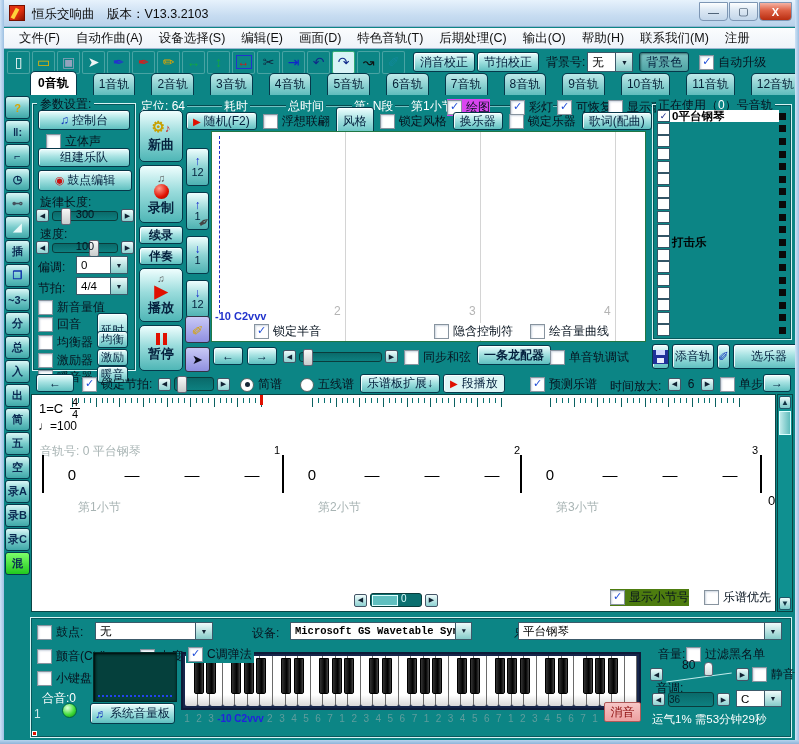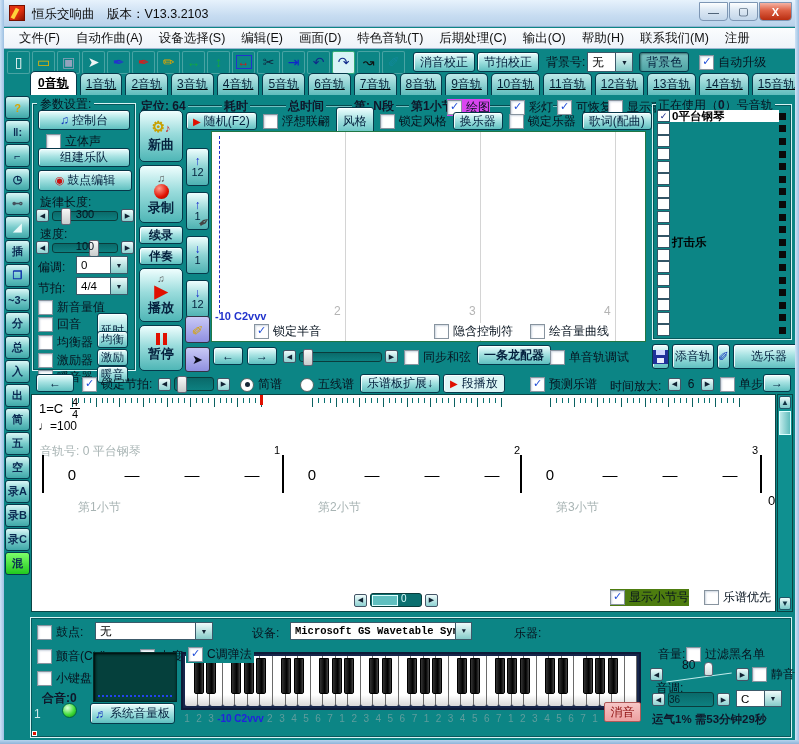--- a/index.html
+++ b/index.html
@@ -24,39 +24,39 @@
   .tbwrap{left:4px;right:4px;top:49px;height:26px;display:flex;align-items:center;gap:2px;padding-left:3px;}
   .tbtn{width:23px;height:23px;background:#0c8585;border:1px solid rgba(255,255,255,.25);border-radius:2px;
         display:flex;align-items:center;justify-content:center;font-size:14px;padding:0;cursor:default;}
   .tbtn.hl{background:#d8f3f6;border:1px solid #3a7;}
   .tbtn .boxed{border:1px solid #2233cc;line-height:12px;padding:0 1px;font-size:12px;}
   .teal-btn{background:linear-gradient(180deg,#eefefe 0%,#a6e2e2 45%,#5fc0c0 100%);border:1px solid #06384a;border-radius:3px;
             color:#04203d;display:flex;align-items:center;justify-content:center;font-size:12px;white-space:nowrap;
             box-shadow:inset 1px 1px 0 rgba(255,255,255,.85);padding:0 6px;}
   .teal-btn.pressed{background:linear-gradient(180deg,#7fc3c3,#4da4a4);box-shadow:inset 1px 1px 2px rgba(0,40,40,.55);}
   .lbl{font-size:12px;color:#07131f;white-space:nowrap;}
-  .maroon{color:#0f172a;font-weight:bold;}
+  .maroon{color:#ffffff;}
   
   .dd{background:#fff;border:1px solid #3c5a6a;display:flex;align-items:center;font-size:11.5px;color:#000;padding-left:4px;overflow:hidden;}
   .dd .ddtext{white-space:nowrap;overflow:hidden;}
   .dd .dda{margin-left:auto;align-self:stretch;width:16px;background:linear-gradient(#f0fbfb,#86ccca);border-left:1px solid #3c5a6a;
            display:flex;align-items:center;justify-content:center;font-size:7px;color:#123;}
   .dd .dda::after{content:"▼";}
   
   .cb{width:13px;height:13px;background:#fff;border:1px solid #88949f;box-shadow:inset 1px 1px 2px #cdd6e0;
       display:inline-flex;align-items:center;justify-content:center;flex:none;}
   .cb.on::after{content:"✓";color:#1f4dd8;font-weight:bold;font-size:11px;margin-top:-2px;}
   .cbrow{display:flex;align-items:center;gap:4px;}
   .rad{width:12px;height:12px;border-radius:50%;background:#fff;border:1px solid #566;display:inline-flex;align-items:center;justify-content:center;flex:none;}
   .rad.sel::after{content:"";width:5px;height:5px;border-radius:50%;background:#182838;}
   
   .gb{border:1px solid #d6f3f3;box-shadow:inset 0 0 0 1px rgba(3,50,56,.55);}
   .legend{background:#0c8585;padding:0 3px;font-size:12px;color:#07131f;}
   
-  .tabsrow{left:30px;right:4px;top:72px;height:23px;display:flex;align-items:flex-end;gap:3px;z-index:5;text-decoration:underline;}
+  .tabsrow{left:30px;right:4px;top:72px;height:23px;display:flex;align-items:flex-end;gap:16px;z-index:5;}
   .tab{background:linear-gradient(#bfeaea,#5fbcbc);border:1px solid #06384a;border-bottom:none;border-radius:5px 5px 0 0;
        font-size:12px;color:#052036;padding:2px 5px 2px;white-space:nowrap;}
   .tab.active{background:#fff;font-weight:bold;padding:3px 7px;color:#000;}
   
   .leftstrip{left:5px;top:96px;width:25px;display:flex;flex-direction:column;gap:1px;z-index:6;}
   .sbtn{width:25px;height:23px;background:linear-gradient(180deg,#d9f6f6,#79cccc 50%,#3fa8a8);border:1px solid #06384a;border-radius:3px;
         color:#0a2a52;font-size:11px;font-weight:bold;display:flex;align-items:center;justify-content:center;padding:0;}
   .sbtn.green{background:linear-gradient(#7dff6a,#22c81e);}
   
   .prow{display:flex;align-items:center;gap:3px;}
@@ -790,20 +790,24 @@
   <span class="abs dd" style="left:95px;top:622px;width:118px;height:18px;">
     <span class="ddtext">无</span>
     <span class="dda"></span>
   </span>
   <span class="abs lbl" style="left:252px;top:625px;">设备:</span>
   <span class="abs dd" style="left:290px;top:622px;width:182px;height:18px;font-family:'Liberation Mono','DejaVu Sans Mono',monospace;font-size:10.5px;font-weight:bold;">
     <span class="ddtext">Microsoft GS Wavetable Synth</span>
     <span class="dda"></span>
   </span>
   <span class="abs lbl" style="left:482px;top:625px;margin-left:32px;">乐器:</span>
+  <span class="abs dd" style="left:518px;top:622px;width:264px;height:18px;">
+    <span class="ddtext">平台钢琴</span>
+    <span class="dda"></span>
+  </span>
 
   <span class="abs cbrow" style="left:37px;top:648px;">
     <span class="cb"></span>
     <span class="lbl">颤音(Ctrl)</span>
   </span>
   <span class="abs cbrow" style="left:140px;top:648px;">
     <span class="cb"></span>
     <span class="lbl">力度</span>
   </span>
   <span class="abs cbrow" style="left:186px;top:646px;z-index:8;background:#0c8585;padding:0 2px;">

